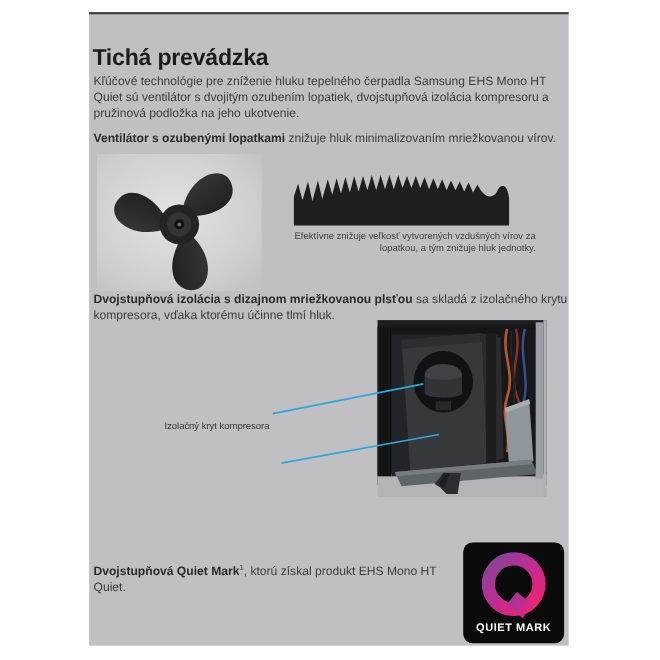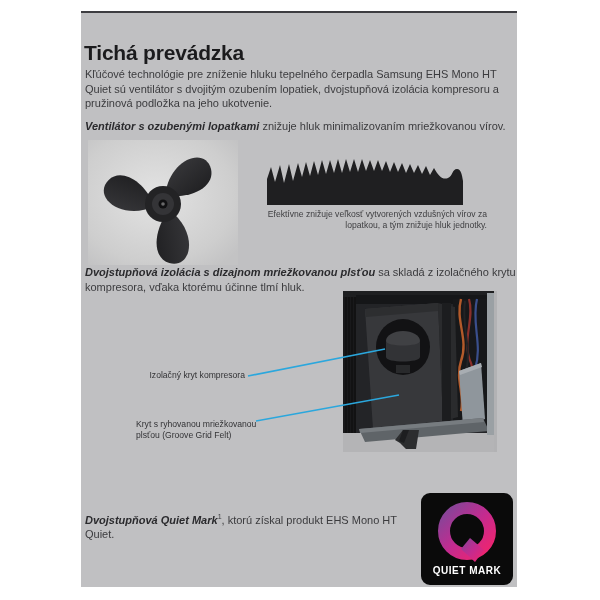--- a/index.html
+++ b/index.html
@@ -15,34 +15,34 @@
     background:#c0c0c2;border-top:2px solid #3d3d41;box-sizing:border-box;
   }
   .abs{position:absolute;}
   .page-title{
     left:3px;top:1px;width:420px;
     font-size:21px;font-weight:700;color:#1b1b1d;letter-spacing:-0.2px;line-height:1.05;margin-top:28px;
   }
   .body-text{
     font-size:11px;line-height:14.6px;color:#3b3b3e;
   }
-  .body-text b{color:#2a2a2d;font-style:italic;}
+  .body-text b{color:#2a2a2d;}
   .intro{left:4px;top:54px;width:432px;}
   .fan-lead{left:4px;top:106px;width:432px;}
   .ins-lead{left:4px;top:252px;width:432px;}
   .ins-body{left:4px;top:281px;width:254px;}
   .spring-par{left:4px;top:450px;width:434px;}
   .cert-par{left:4px;top:497px;width:330px;}
   .cert-par sup{font-size:7px;}
   .caption{
     left:166px;top:196px;width:240px;text-align:right;
     font-size:8.6px;line-height:10.8px;color:#3e3e41;
   }
   .callout{
-    font-size:8.6px;line-height:10.6px;color:#323235;
+    font-size:8.6px;line-height:10.6px;color:#323235;margin-top:12px;
   }
   .callout-top{left:63px;top:357px;width:101px;text-align:right;}
   .callout-bottom{left:55px;top:406px;width:126px;text-align:left;}
   .fan-img{left:7px;top:127px;}
   .blade-img{left:186px;top:142px;}
   .comp-img{left:262px;top:278px;}
   .lines-overlay{left:0;top:0;pointer-events:none;}
   .qm-logo{left:340px;top:480px;}
   svg{display:block;}
 </style>
@@ -151,21 +151,20 @@
       <rect x="144" y="2" width="7" height="142" fill="#9aa0a4"></rect>
       <rect x="151" y="0" width="3" height="161" fill="#b2b2b4"></rect>
     </svg>
 
     <svg class="abs lines-overlay" width="436" height="576" viewBox="0 0 436 576">
       <line x1="167" y1="363" x2="304" y2="336" stroke="#2ba7dd" stroke-width="1.6"></line>
       <line x1="175" y1="408" x2="318" y2="382" stroke="#2ba7dd" stroke-width="1.6"></line>
     </svg>
 
     <div class="abs callout callout-top">Izolačný kryt kompresora</div>
-    <div class="abs callout callout-bottom">Kryt s ryhovanou mriežkovanou plsťou (Groove Grid Felt)</div>
 
 
     <div class="abs body-text cert-par">
       <b>Dvojstupňová Quiet Mark</b><sup>1</sup><span>, ktorú získal produkt EHS Mono HT Quiet.</span>
     </div>
 
     <svg class="abs qm-logo" width="92" height="92" viewBox="0 0 92 92">
       <defs>
         <linearGradient id="qGrad" x1="0" y1="0" x2="1" y2="1">
           <stop offset="0%" stop-color="#7f4799"></stop>

